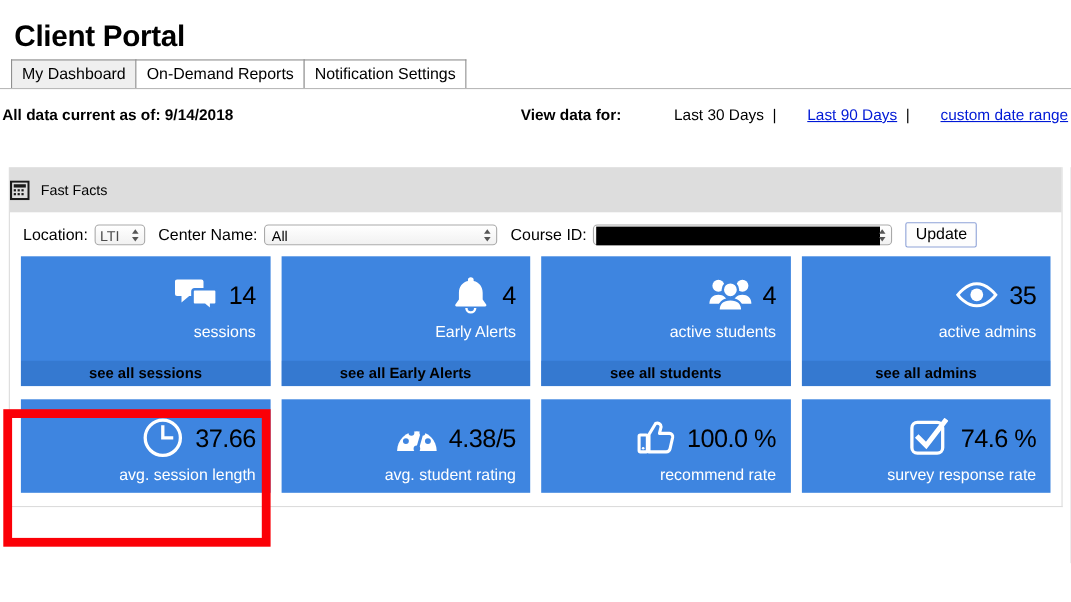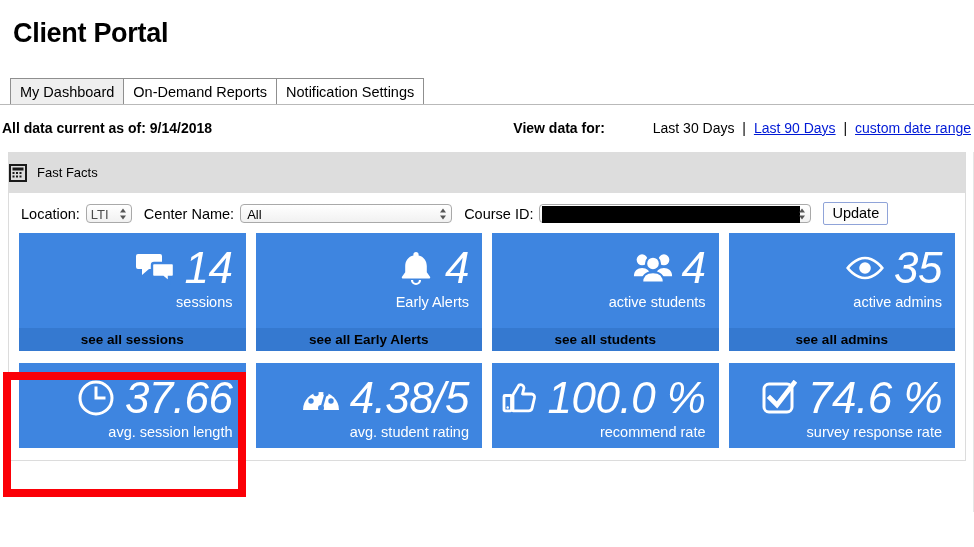--- a/index.html
+++ b/index.html
@@ -21,21 +21,21 @@
     font-size: 27px;
     font-weight: bold;
     letter-spacing: -0.3px;
     padding: 16px 0 0 13px;
     line-height: 34px;
   }
 
   
   .tabbar {
     position: relative;
-    margin-top: 28px;
+    margin-top: 4px;
     height: 27px;
     padding-left: 10px;
     box-sizing: border-box;
   }
   .tabbar:after {
     content: "";
     position: absolute;
     left: 0; right: 0;
     bottom: 0;
     height: 1px;
@@ -79,20 +79,21 @@
     position: absolute;
     right: 3px;
     top: 0;
     white-space: nowrap;
   }
   .datarow .right .lbl { font-weight: bold; }
   .datarow .right .sep { color: #000; padding: 0 4px; }
   .datarow .right a {
     color: #0019d6;
     text-decoration: underline;
+    margin-left: 20px;
   }
   .datarow .right .current { color: #000; margin-left: 44px; }
 
   
   .panel {
     position: absolute;
     left: 8px;
     top: 152px;
     width: 958px;
     border: 1px solid #dcdcdc;
@@ -209,27 +210,26 @@
   .tile-icon {
     width: 40px;
     height: 40px;
     margin-right: 9px;
     flex: 0 0 auto;
     display: flex;
     align-items: center;
     justify-content: center;
   }
   .tile-value {
-    color: #ffffff;
-    font-size: 44px;
+    color: #000000;
+    font-size: 23px;
     line-height: 38px;
     font-weight: 400;
     letter-spacing: -0.5px;
     white-space: nowrap;
-    font-style: italic;
   }
   .tile-label {
     color: #fff;
     font-size: 14.5px;
     text-align: right;
     padding: 3px 13px 0 0;
     white-space: nowrap;
   }
   .tile-footer {
     position: absolute;

